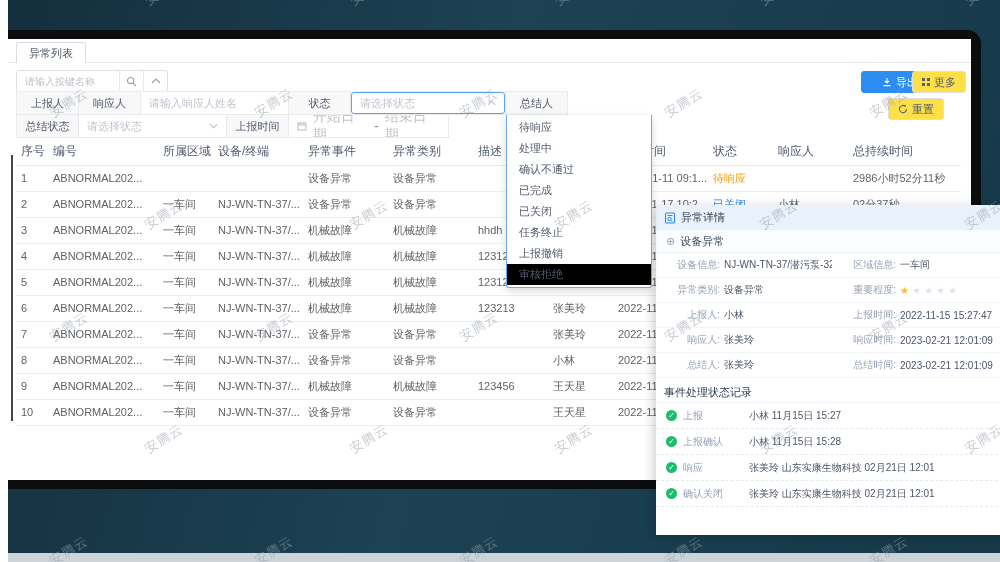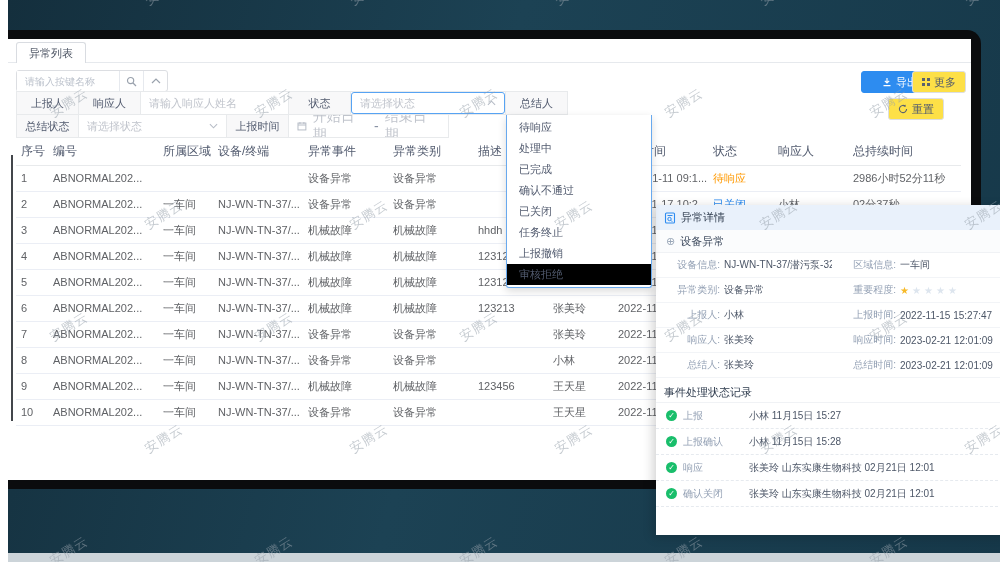--- a/index.html
+++ b/index.html
@@ -340,22 +340,22 @@
           </tbody>
       </table>
 
       <div class="left-edge"></div>
     </div>
   </div>
 
   <div class="dropdown">
       <div class="dd-opt">待响应</div>
       <div class="dd-opt">处理中</div>
+      <div class="dd-opt">确认不通过</div>
       <div class="dd-opt">已完成</div>
-      <div class="dd-opt">确认不通过</div>
       <div class="dd-opt">已关闭</div>
       <div class="dd-opt">任务终止</div>
       <div class="dd-opt">上报撤销</div>
       <div class="dd-opt hl">审核拒绝</div>
     </div>
 
   <div class="detail-panel">
     <div class="dp-header">
       <svg width="12" height="12" viewBox="0 0 12 12">
         <rect x="1.5" y="1" width="9" height="10" rx="1" fill="none" stroke="#2d8cf0" stroke-width="1.1"></rect>

